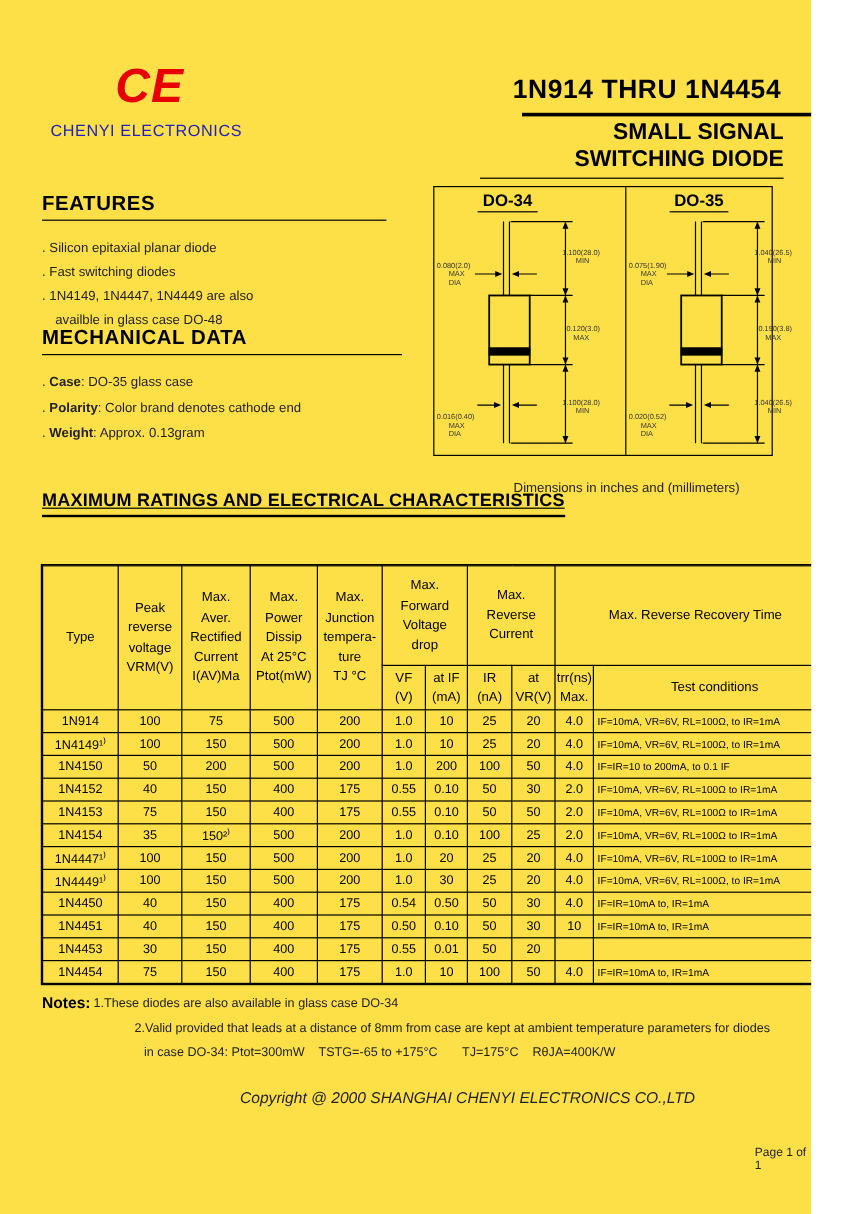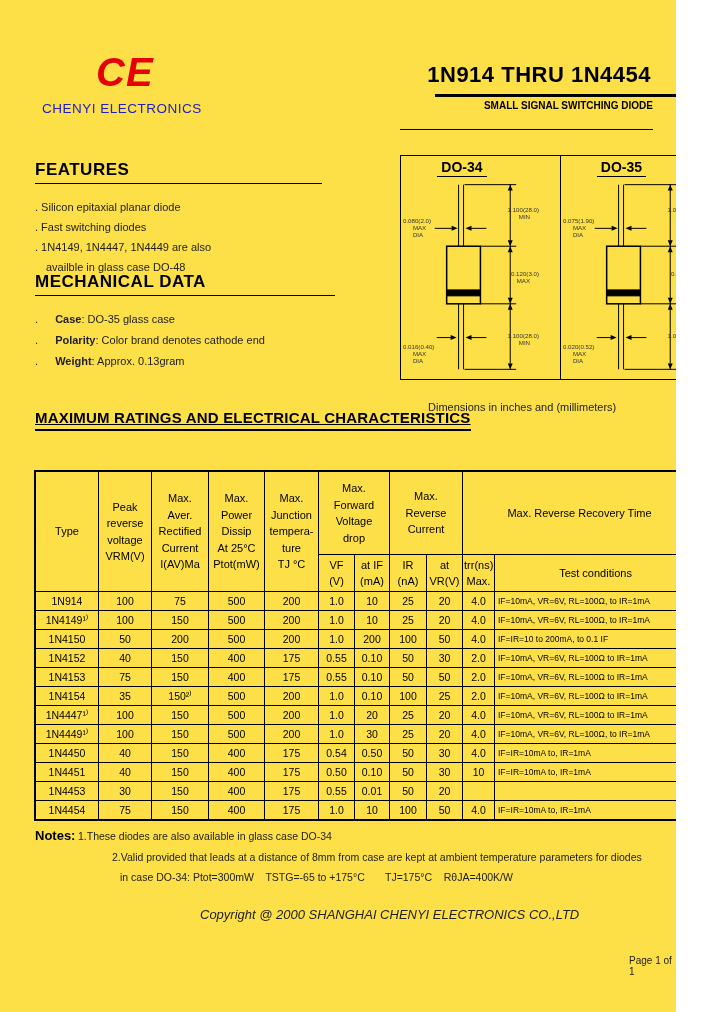--- a/index.html
+++ b/index.html
@@ -5,31 +5,31 @@
   * { margin:0; padding:0; box-sizing:border-box; }
   html,body { background:#fff; }
   body { font-family:"Liberation Sans", sans-serif; color:#000; }
   .page { position:relative; width:676px; height:1012px; background:#fde047; overflow:hidden; }
 
   
   .logo { position:absolute; left:96px; top:50px; font-size:40px; font-weight:bold; font-style:italic; color:var(--logo-color,#e60000); letter-spacing:1px; }
   .company { position:absolute; left:42px; top:101px; font-size:13.5px; color:var(--company-color,#2020c0); letter-spacing:0.5px; }
   .part-range { position:absolute; right:25px; top:62px; font-size:22px; font-weight:bold; letter-spacing:0.5px; }
   .rule-thick { position:absolute; left:435px; top:94px; width:262px; height:3px; background:#000; }
-  .subtitle { position:absolute; right:23px; top:100px; width:253px; font-size:10px; font-weight:bold; text-align:right; border-bottom:1.5px solid #000; padding-bottom:18px; }
+  .subtitle { position:absolute; right:23px; top:100px; width:253px; font-size:19px; font-weight:bold; text-align:right; border-bottom:1.5px solid #000; padding-bottom:4px; }
 
   
   .sec-title { position:absolute; left:35px; font-size:17px; font-weight:bold; letter-spacing:0.5px; border-bottom:1.5px solid #000; padding-bottom:3px; }
   .feat-item { position:absolute; left:35px; font-size:11px; color:#222; }
   .feat-item.indent { left:46px; }
   .mech-item { position:absolute; left:35px; font-size:11px; color:#222; }
-  .mech-item b { font-weight:bold;margin-left:14px; }
+  .mech-item b { font-weight:bold; }
 
   
-  .pkg-box { position:absolute; left:400px; top:155px; width:283px; height:225px; border:1.5px solid #000; display:flex;gap:37px; }
+  .pkg-box { position:absolute; left:361px; top:155px; width:283px; height:225px; border:1.5px solid #000; display:flex;gap:37px; }
   .pkg-half { width:50%; height:100%; position:relative; }
   .pkg-half + .pkg-half { border-left:1.5px solid #000; }
   .pkg-title { position:absolute; top:3px; left:0; width:100%; text-align:center; font-size:14px; font-weight:bold; }
   .pkg-title span { border-bottom:1.5px solid #000; padding:0 4px 1px 4px; }
   .pkg-svg { position:absolute; left:0; top:22px; }
   .pkg-svg text { font-family:"Liberation Sans", sans-serif; font-size:6.2px; fill:#333; }
 
   .dim-note { position:absolute; left:428px; top:401px; font-size:11px; color:#222; }
   .ratings-title { position:absolute; left:35px; top:409px; font-size:15px; font-weight:bold; border-bottom:2px solid #000; padding-bottom:3px; letter-spacing:0.2px;text-decoration:underline; }
 

